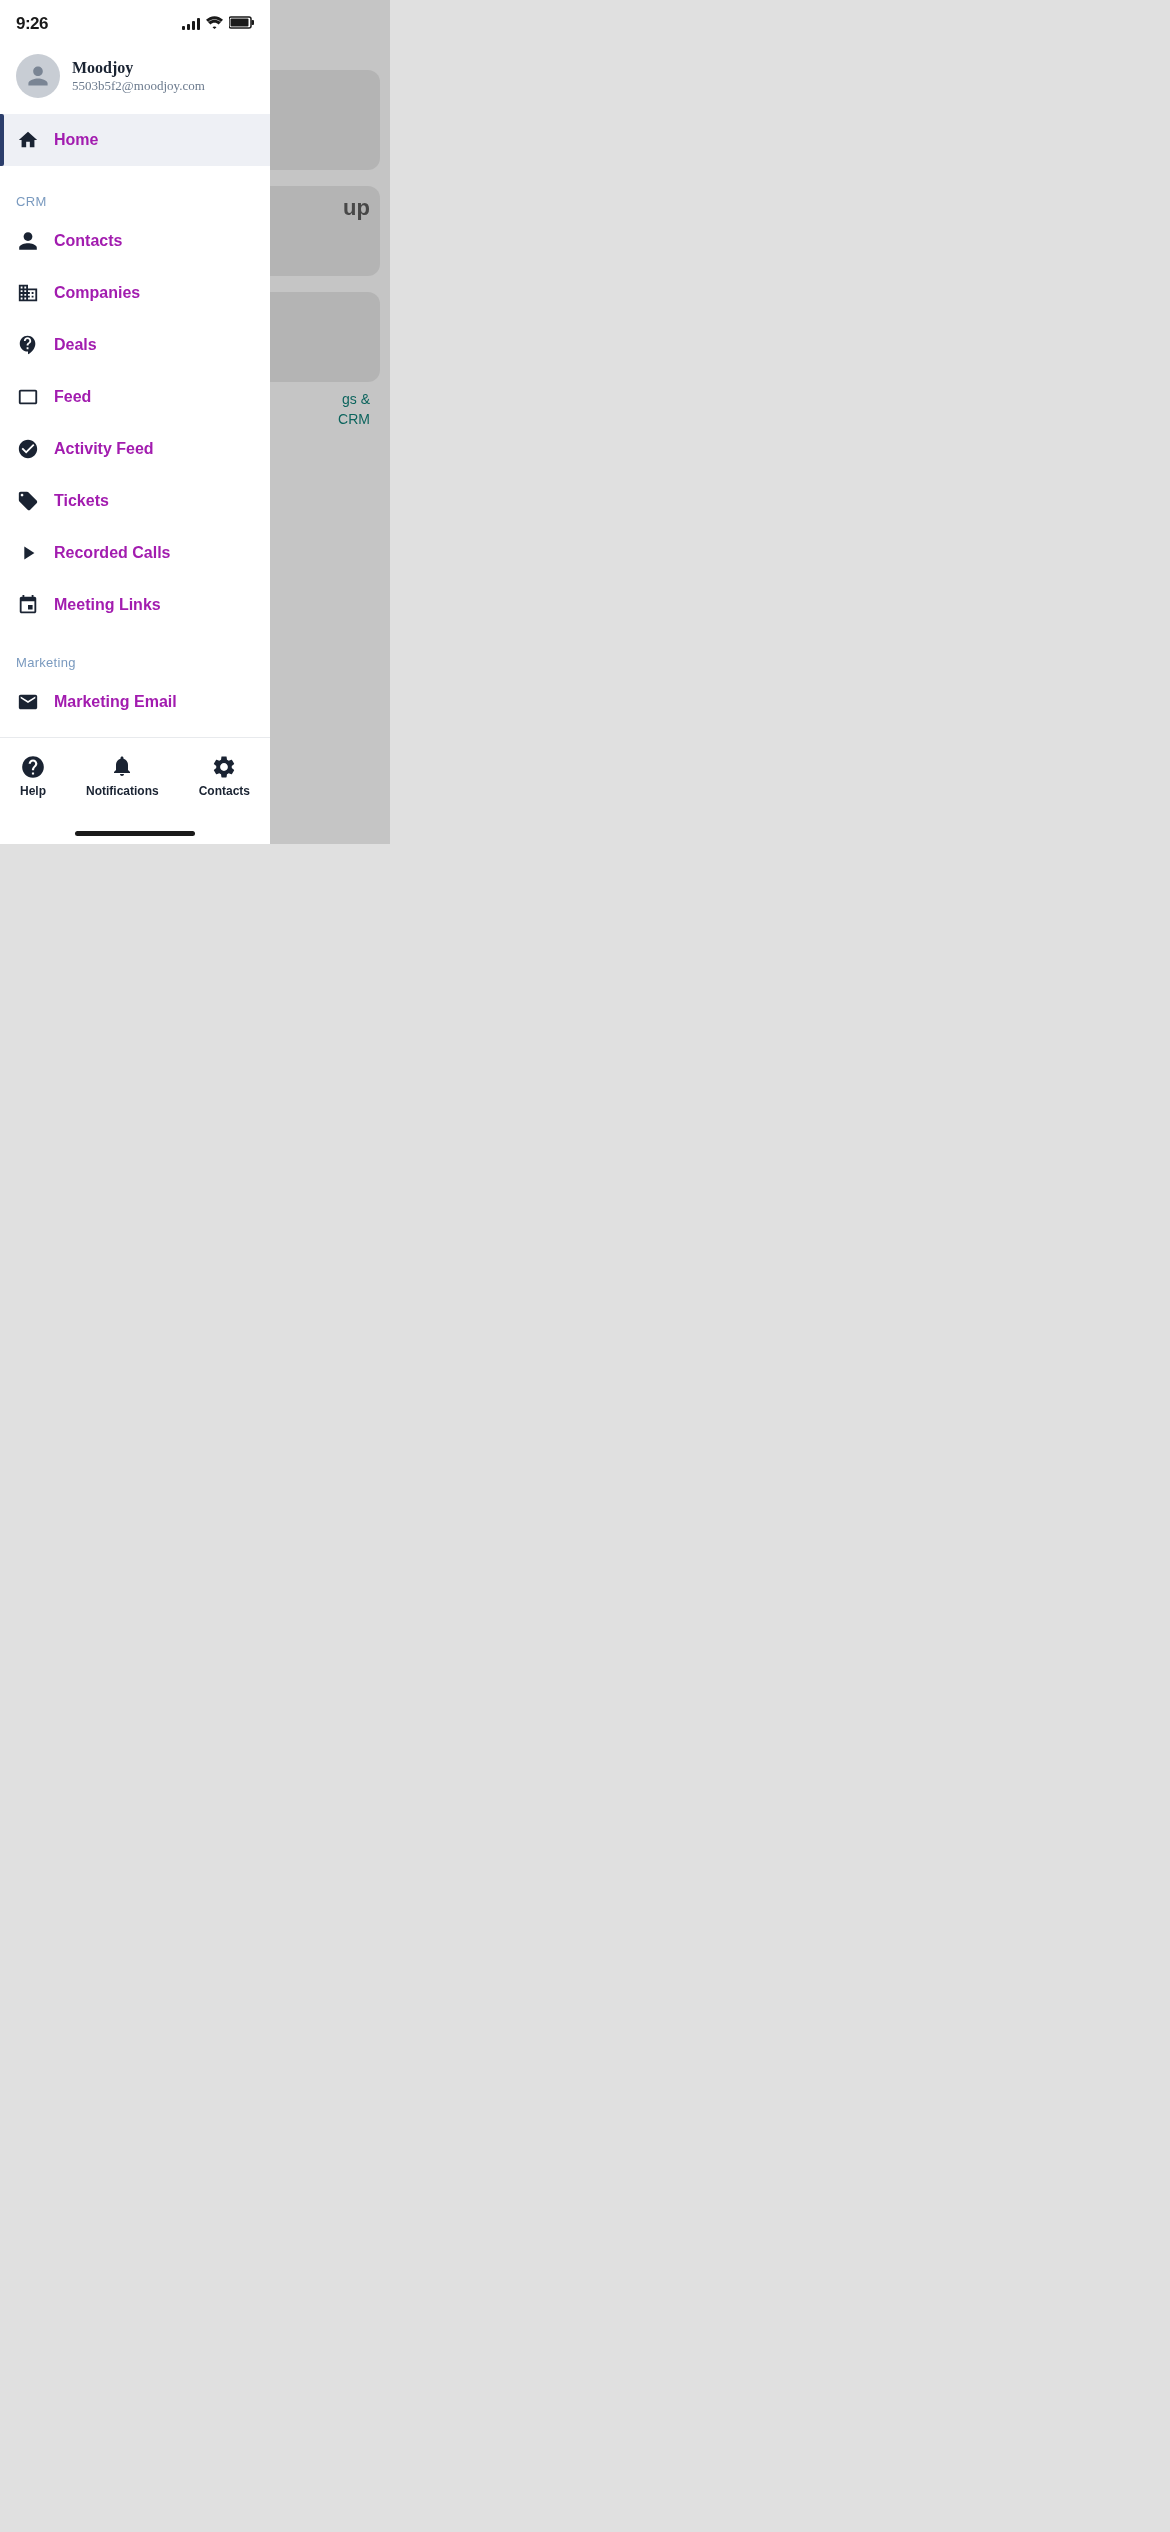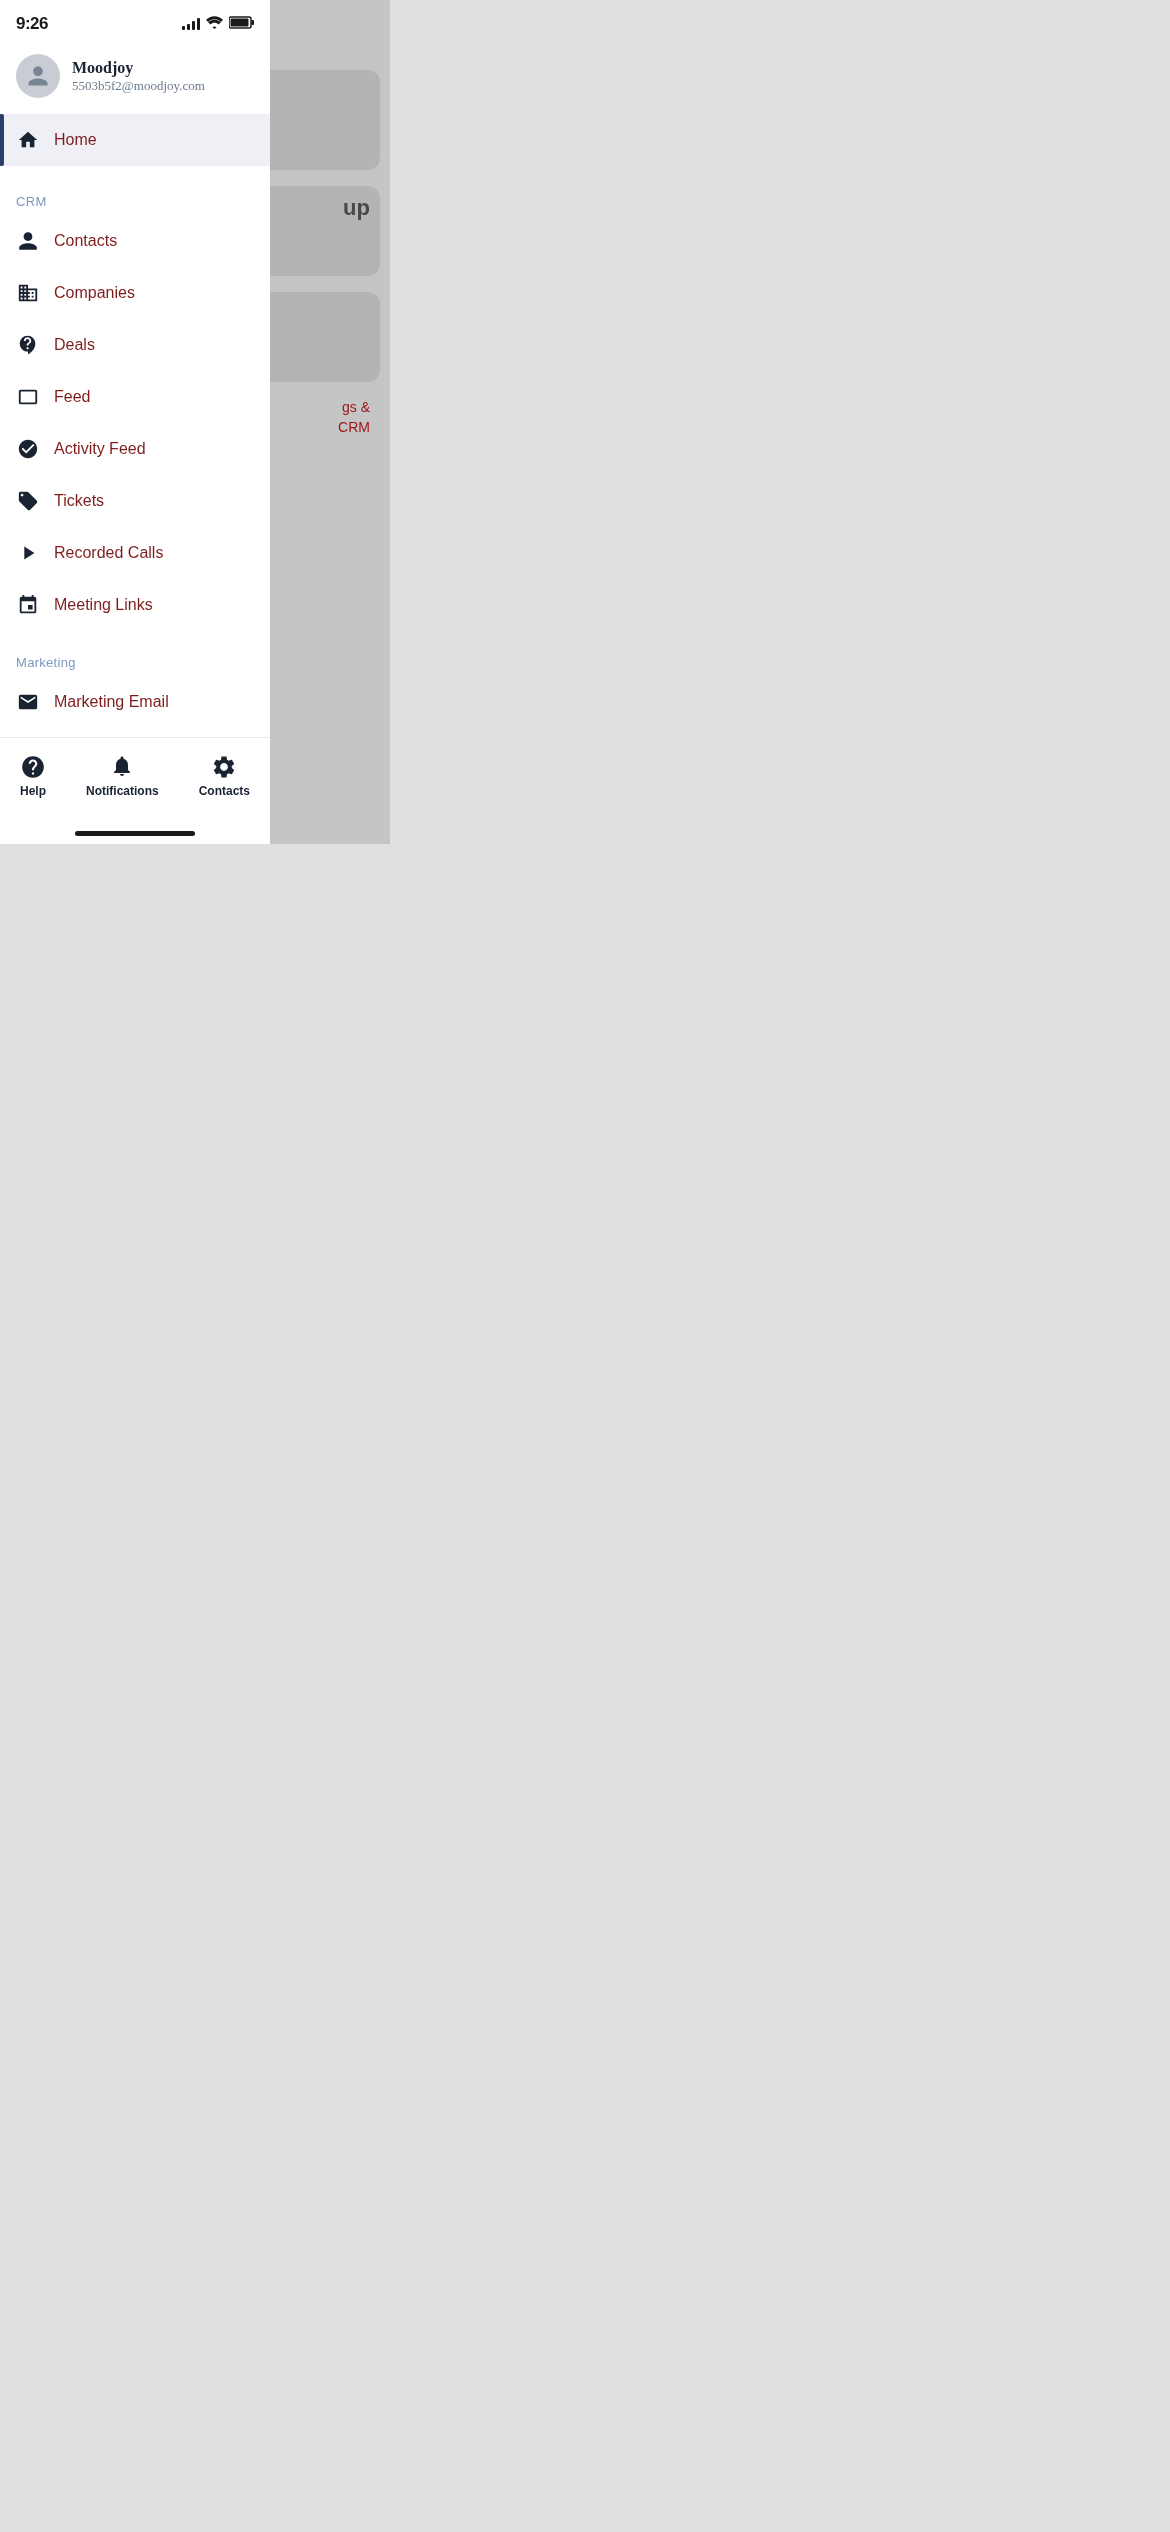--- a/index.html
+++ b/index.html
@@ -182,22 +182,22 @@
       justify-content: center;
       flex-shrink: 0;
     }
 
     .nav-icon svg {
       fill: #1a2332;
     }
 
     .nav-label {
       font-size: 16px;
-      font-weight: 400;
-      color: #7f1d1d;
+      font-weight: 700;
+      color: #a21caf;
     }
 
     
     .section-header {
       padding: 18px 16px 6px 16px;
       font-size: 13px;
       font-weight: 500;
       color: #7a9abf;
       letter-spacing: 0.3px;
     }
@@ -259,21 +259,21 @@
 <body>
 
 <div class="bg-content">
   <div style="margin-top:60px;">
     <div class="bg-card" style="height:100px; margin-top:70px;"></div>
     <div class="bg-card" style="height:90px; margin-top:16px;"></div>
     <div class="bg-card" style="height:90px; margin-top:16px;"></div>
   </div>
 
   <div style="position:absolute; top:195px; right:20px; font-size:22px; font-weight:700; color:#555;">up</div>
-  <div style="position:absolute; top:390px; right:20px; font-size:14px; color:#b91c1c; text-align:right; line-height:1.4;margin-top:8px;">gs &amp;<br>CRM</div>
+  <div style="position:absolute; top:390px; right:20px; font-size:14px; color:#0f766e; text-align:right; line-height:1.4;">gs &amp;<br>CRM</div>
 </div>
 
 <div class="overlay"></div>
 
 <div class="drawer">
 
   <div class="drawer-status-bar">
     <span class="status-time">9:26</span>
     <div class="status-icons">
       <div class="signal-bars">

